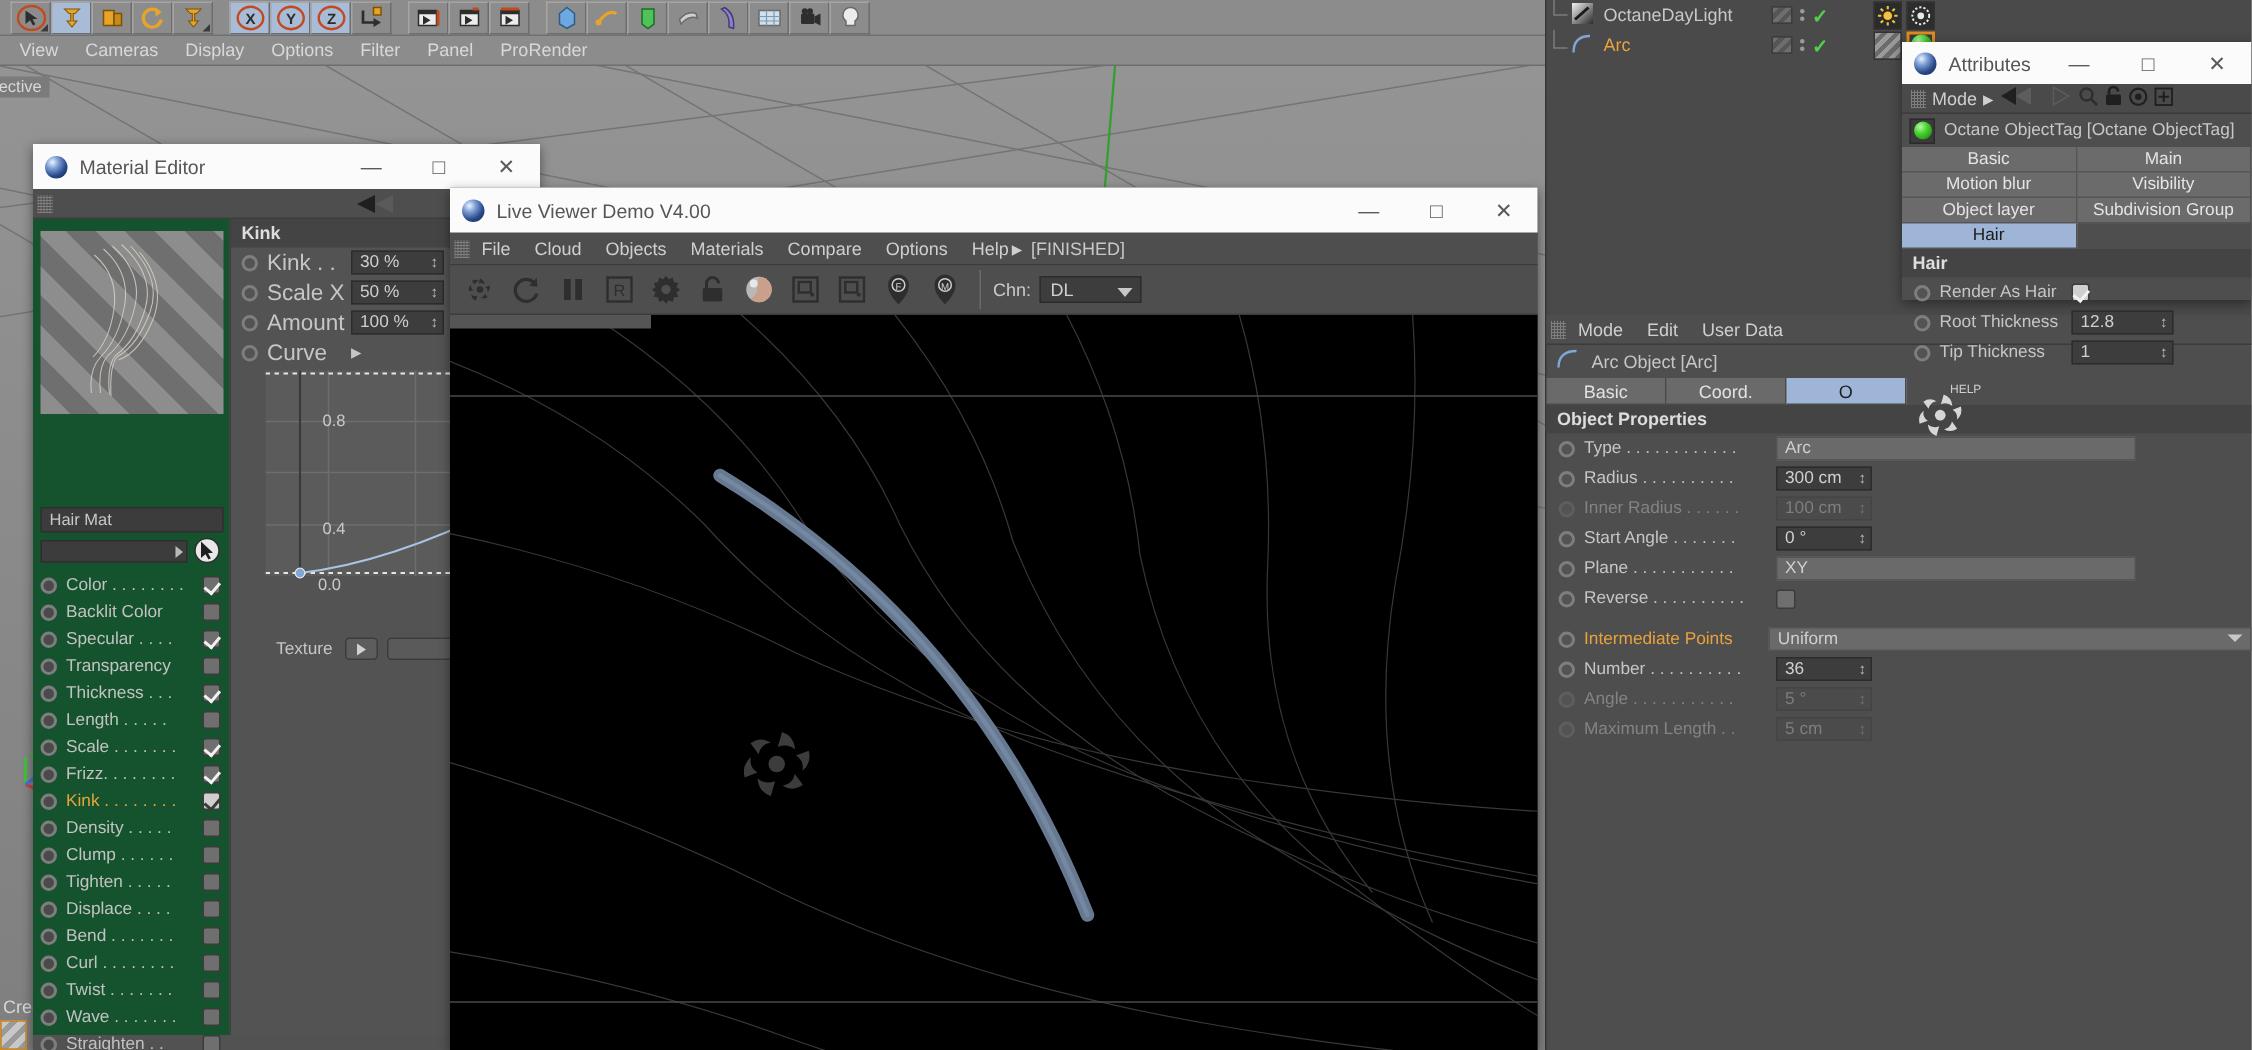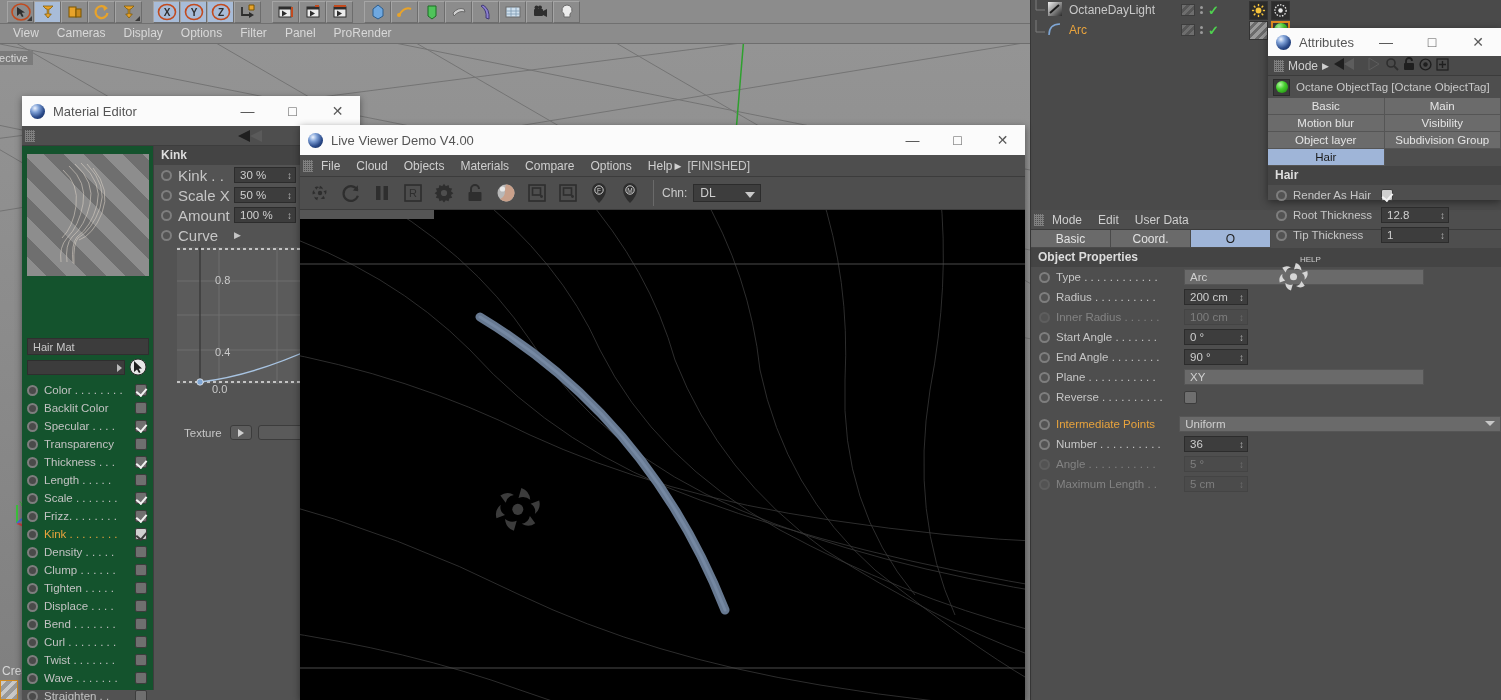--- a/index.html
+++ b/index.html
@@ -899,63 +899,63 @@
     </div>
   </div>
 
   <div class="attrmgr">
     <div class="am-menubar">
       <span class="grip"></span>
       <span class="mi">Mode</span>
       <span class="mi">Edit</span>
       <span class="mi">User Data</span>
     </div>
+    <div class="am-objline">
+      <span>
+        <svg width="17" height="15" viewBox="0 0 17 15">
+            <path d="M2 13 Q2 2 14 2" fill="none" stroke="#7fa6d4" stroke-width="1.6"></path>
+          </svg>
+      </span>
+      <span class="t">Arc Object [Arc]</span>
+    </div>
     <div class="am-tabs" style="width:240px">
       <span class="am-tab">Basic</span>
       <span class="am-tab">Coord.</span>
       <span class="am-tab sel">O</span>
     </div>
     <div class="sec-head" style="margin-top:0">Object Properties</div>
 
     <div class="aw-prm" style="height:20px">
       <span class="prm-dot"></span>
       <span class="pl" style="width:128px">Type . . . . . . . . . . . .</span>
       <span class="numfield" style="width:240px;background:#6a6a6a;border-color:#555">
         <span>Arc</span>
       </span>
     </div>
     <div class="aw-prm">
       <span class="prm-dot"></span>
       <span class="pl" style="width:128px">Radius . . . . . . . . . .</span>
       <span class="numfield" style="width:64px">
-        <span>200 cm</span>
+        <span>300 cm</span>
           <i class="spin"></i>
       </span>
     </div>
     <div class="aw-prm">
       <span class="prm-dot" style="border-color:#5e5e5e"></span>
       <span class="pl dim" style="width:128px">Inner Radius . . . . . .</span>
       <span class="numfield" style="width:64px;background:#4b4b4b;border-color:#444;color:#7e7e7e">
         <span>100 cm</span>
           <i class="spin" style="color:#6e6e6e"></i>
       </span>
     </div>
     <div class="aw-prm">
       <span class="prm-dot"></span>
       <span class="pl" style="width:128px">Start Angle . . . . . . .</span>
       <span class="numfield" style="width:64px">
         <span>0 °</span>
-          <i class="spin"></i>
-      </span>
-    </div>
-    <div class="aw-prm">
-      <span class="prm-dot"></span>
-      <span class="pl" style="width:128px">End Angle . . . . . . . .</span>
-      <span class="numfield" style="width:64px">
-        <span>90 °</span>
           <i class="spin"></i>
       </span>
     </div>
     <div class="aw-prm">
       <span class="prm-dot"></span>
       <span class="pl" style="width:128px">Plane . . . . . . . . . . .</span>
       <span class="numfield" style="width:240px;background:#6a6a6a;border-color:#555">
         <span>XY</span>
       </span>
     </div>

